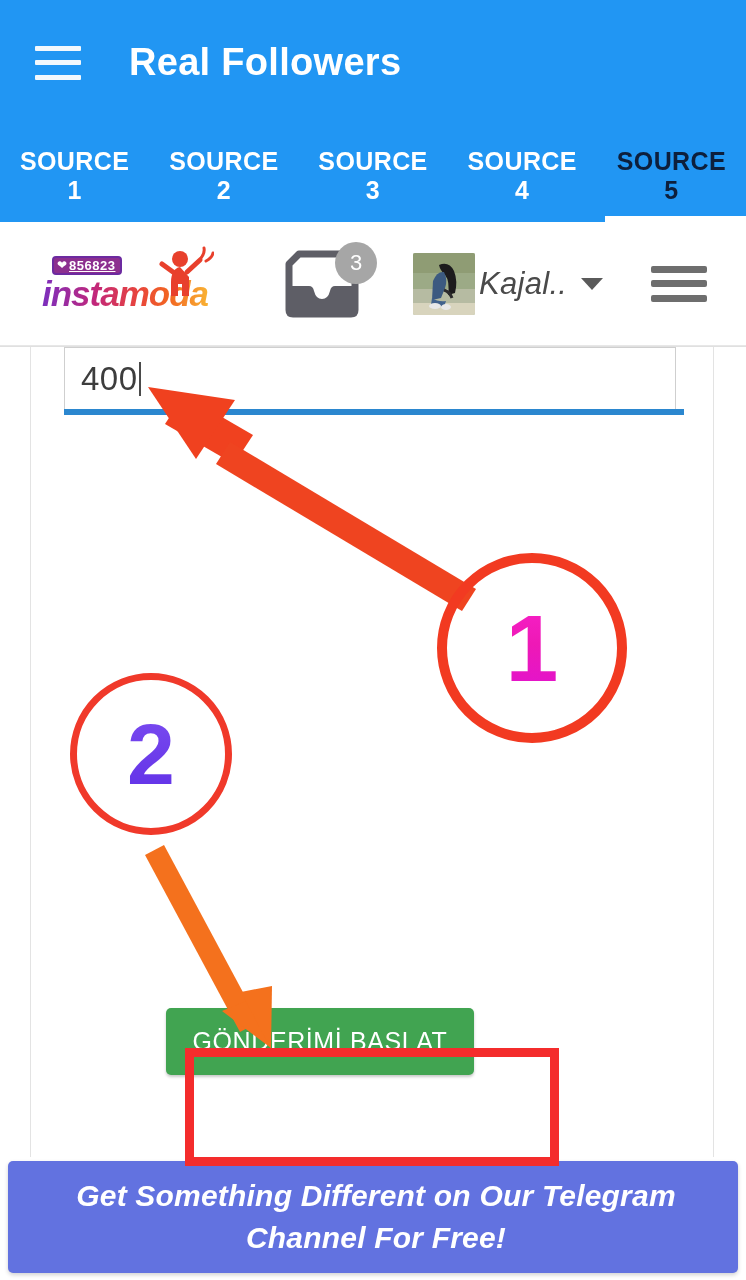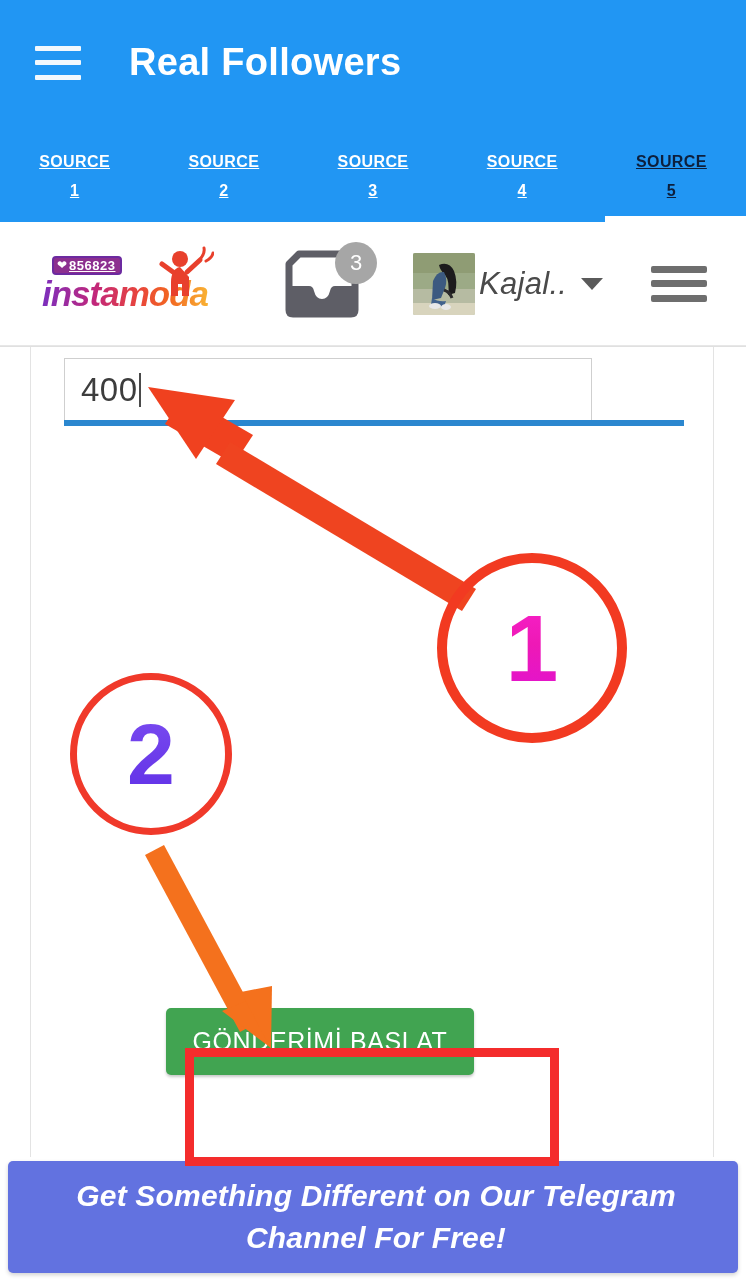--- a/index.html
+++ b/index.html
@@ -55,25 +55,24 @@
   .tab {
     flex: 1 1 0;
     position: relative;
     display: flex; flex-direction: column;
     align-items: center; justify-content: center;
     cursor: pointer;
     padding-top: 4px;
   }
   .tab .tl1, .tab .tl2 {
     color: #ffffff;
-    font-size: 16px;
+    font-size: 25px;
     font-weight: bold;
     letter-spacing: 0.4px;
     line-height: 29px;
-    text-decoration: underline;
   }
   .tab.active .tl1, .tab.active .tl2 { color: #0d1f3c; }
   .tab.active::after {
     content: "";
     position: absolute;
     left: 8px; right: 0; bottom: 0;
     height: 6px;
     background: #ffffff;
   }
 
@@ -193,21 +192,21 @@
   .outer-rail-l {
     position: absolute; left: 30px; top: 0; bottom: 0;
     width: 1px; background: #e3e3e3;
   }
   .outer-rail-r {
     position: absolute; left: 713px; top: 0; bottom: 0;
     width: 1px; background: #e3e3e3;
   }
   .card {
     position: absolute;
-    left: 64px; top: 11px; width: 528px;
+    left: 64px; top: 0; width: 612px;
     background: #f9a8d4;
   }
   .amount-field {
     position: relative;
     margin-top: 0;
     height: 62px;
     border: 1px solid #cfcfcf;
     border-bottom: none;
     background: #ffffff;
     display: flex; align-items: center;

